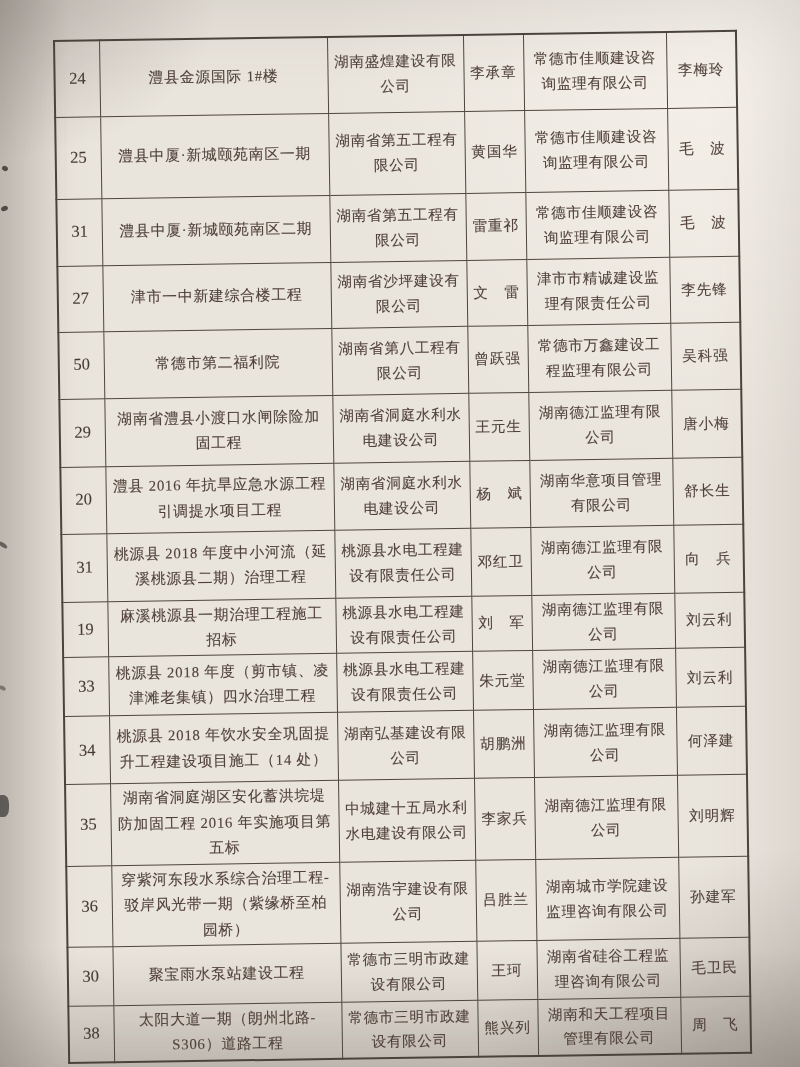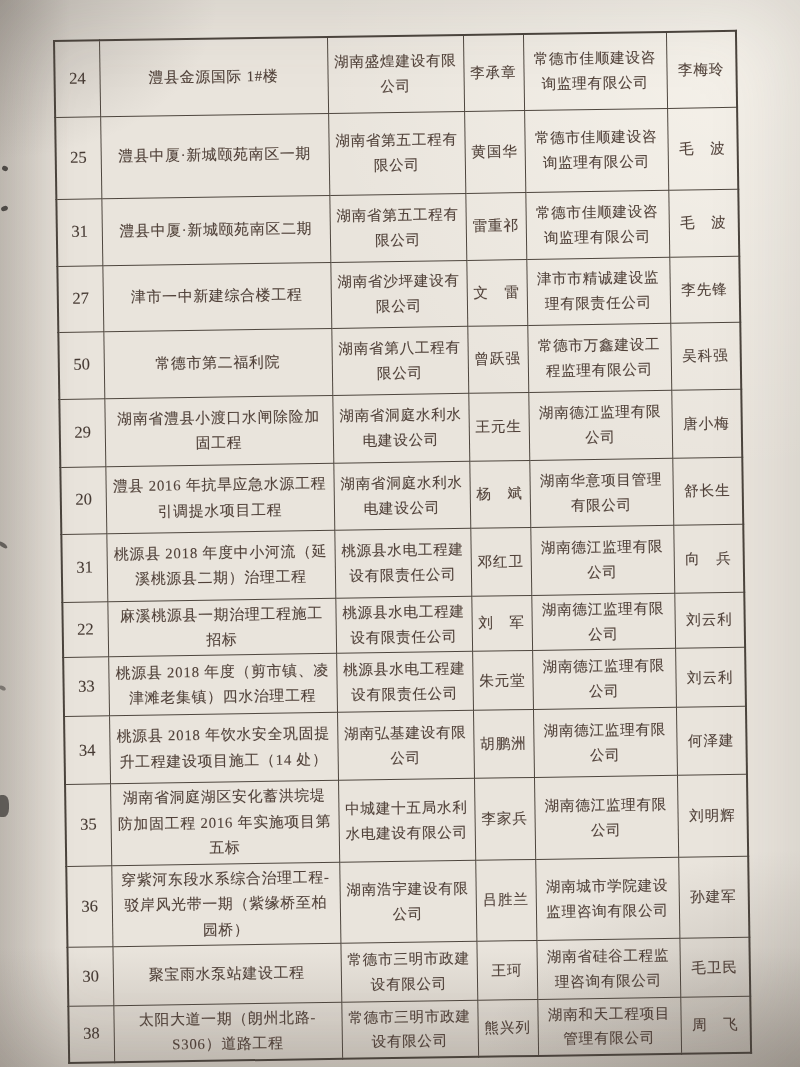--- a/index.html
+++ b/index.html
@@ -160,21 +160,21 @@
   <tr>
     <td class="c-seq">31</td>
     <td class="c-project">桃源县 2018 年度中小河流（延溪桃源县二期）治理工程</td>
     <td class="c-contractor">桃源县水电工程建设有限责任公司</td>
     <td class="c-rep1">邓红卫</td>
     <td class="c-supervisor">湖南德江监理有限公司</td>
     <td class="c-rep2">向　兵</td>
   </tr>
 
   <tr>
-    <td class="c-seq">22</td>
+    <td class="c-seq">19</td>
     <td class="c-project">麻溪桃源县一期治理工程施工招标</td>
     <td class="c-contractor">桃源县水电工程建设有限责任公司</td>
     <td class="c-rep1">刘　军</td>
     <td class="c-supervisor">湖南德江监理有限公司</td>
     <td class="c-rep2">刘云利</td>
   </tr>
 
   <tr>
     <td class="c-seq">33</td>
     <td class="c-project">桃源县 2018 年度（剪市镇、凌津滩老集镇）四水治理工程</td>

